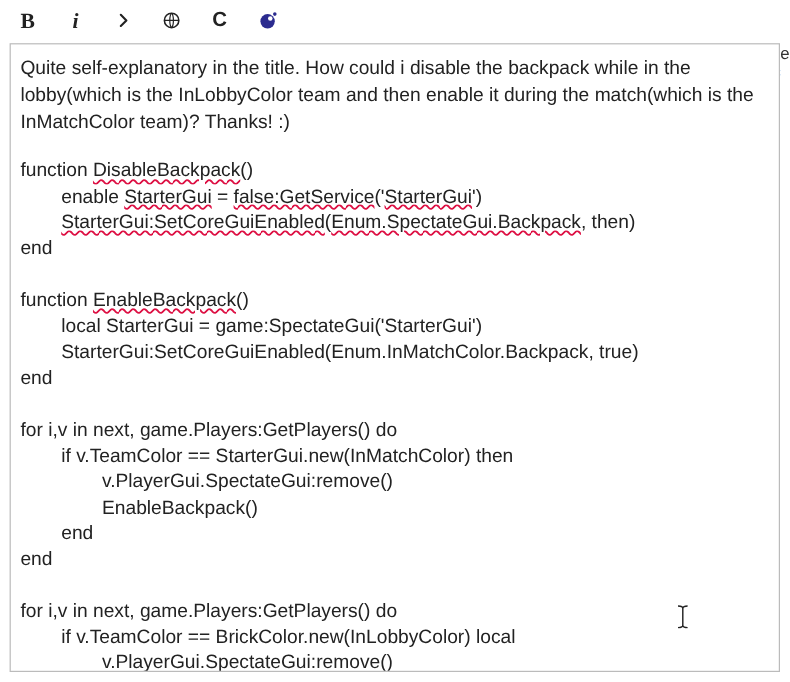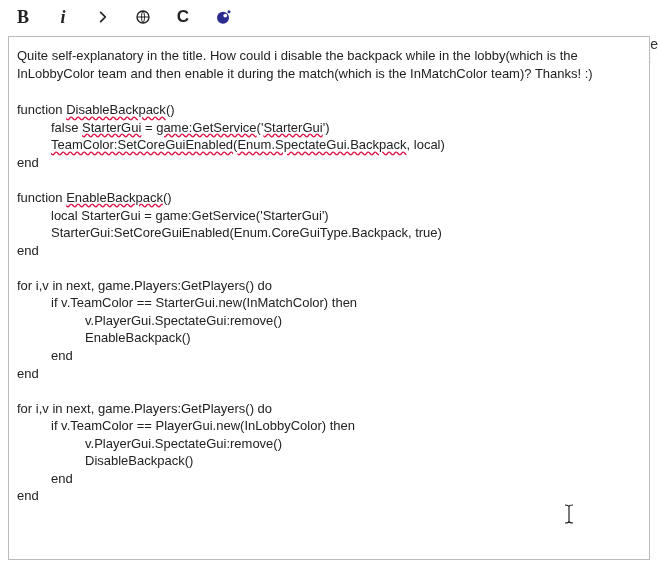--- a/index.html
+++ b/index.html
@@ -46,21 +46,21 @@
     .toolbar-btn.c-btn {
       font-size: 17px;
       font-family: Arial, sans-serif;
       font-weight: 600;
     }
     .editor {
       border: 1px solid #bbb;
       margin: 0 8px;
       padding: 10px 8px;
       height: 524px;
-      font-size: 13px;
+      font-size: 16px;
       line-height: 1.4;
       color: #222;
       background: #fff;
       overflow: hidden;
       position: relative;
     }
     .desc {
       margin-bottom: 18px;
     }
     .code-block {
@@ -126,38 +126,38 @@
 
 <div class="side-text">
   <div>Ple</div>
   <div class="side-link">cc</div>
 </div>
 
 <div class="editor">
   <div class="desc">Quite self-explanatory in the title. How could i disable the backpack while in the lobby(which is the InLobbyColor team and then enable it during the match(which is the InMatchColor team)? Thanks! :)</div>
 
   <div class="code-block"><span>function </span><span class="ul">DisableBackpack</span><span>()</span>
-<span class="tab1"></span><span>false </span><span class="ul">StarterGui</span><span> = </span><span class="ul">game:GetService</span><span>('</span><span class="ul">StarterGui</span><span>')</span>
-<span class="tab1"></span><span class="ul">TeamColor:SetCoreGuiEnabled</span><span>(</span><span class="ul">Enum.SpectateGui.Backpack</span><span>, local)</span>
+<span class="tab1"></span><span>enable </span><span class="ul">StarterGui</span><span> = </span><span class="ul">false:GetService</span><span>('</span><span class="ul">StarterGui</span><span>')</span>
+<span class="tab1"></span><span class="ul">StarterGui:SetCoreGuiEnabled</span><span>(</span><span class="ul">Enum.SpectateGui.Backpack</span><span>, then)</span>
 <span>end</span>
 
 <span>function </span><span class="ul">EnableBackpack</span><span>()</span>
-<span class="tab1"></span><span>local StarterGui = game:GetService('StarterGui')</span>
-<span class="tab1"></span><span>StarterGui:SetCoreGuiEnabled(Enum.CoreGuiType.Backpack, true)</span>
+<span class="tab1"></span><span>local StarterGui = game:SpectateGui('StarterGui')</span>
+<span class="tab1"></span><span>StarterGui:SetCoreGuiEnabled(Enum.InMatchColor.Backpack, true)</span>
 <span>end</span>
 
 <span>for i,v in next, game.Players:GetPlayers() do</span>
 <span class="tab1"></span><span>if v.TeamColor == StarterGui.new(InMatchColor) then</span>
 <span class="tab2"></span><span>v.PlayerGui.SpectateGui:remove()</span>
 <span class="tab2"></span><span>EnableBackpack()</span>
 <span class="tab1"></span><span>end</span>
 <span>end</span>
 
 <span>for i,v in next, game.Players:GetPlayers() do</span>
-<span class="tab1"></span><span>if v.TeamColor == PlayerGui.new(InLobbyColor) then</span>
+<span class="tab1"></span><span>if v.TeamColor == BrickColor.new(InLobbyColor) local</span>
 <span class="tab2"></span><span>v.PlayerGui.SpectateGui:remove()</span>
 <span class="tab2"></span><span>DisableBackpack()</span>
 <span class="tab1"></span><span>end</span>
 <span>end</span></div>
 
   <div class="cursor">
     <svg width="12" height="20" viewBox="0 0 12 20">
       <path d="M2 1 Q6 1 6 3 Q6 1 10 1 M6 3 L6 17 M2 19 Q6 19 6 17 Q6 19 10 19" stroke="#222" stroke-width="1.2" fill="none"></path>
     </svg>
   </div>

